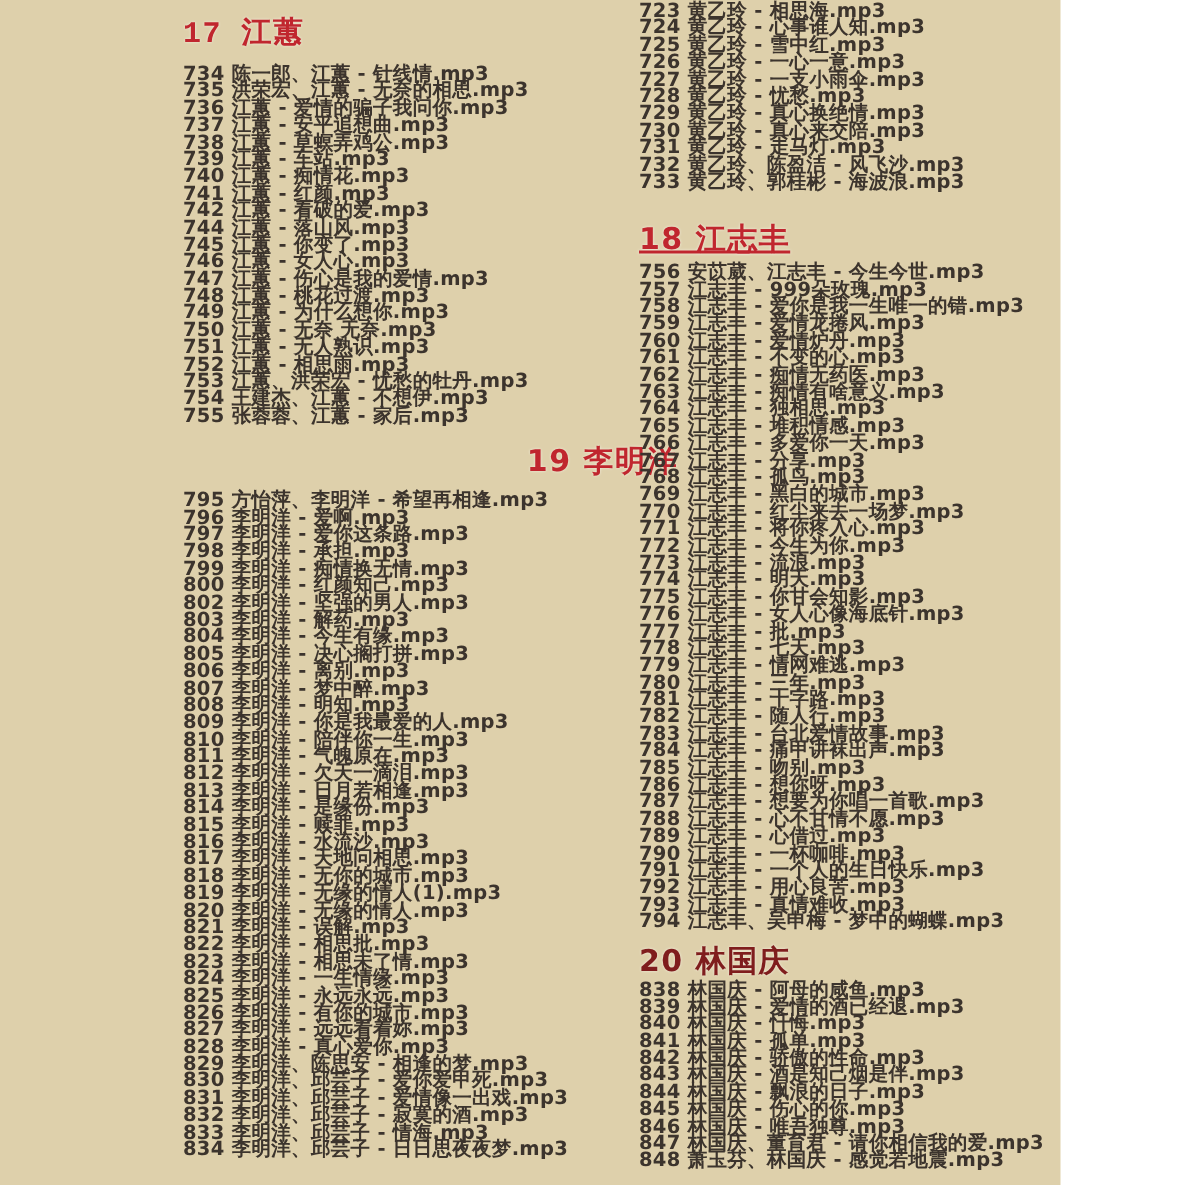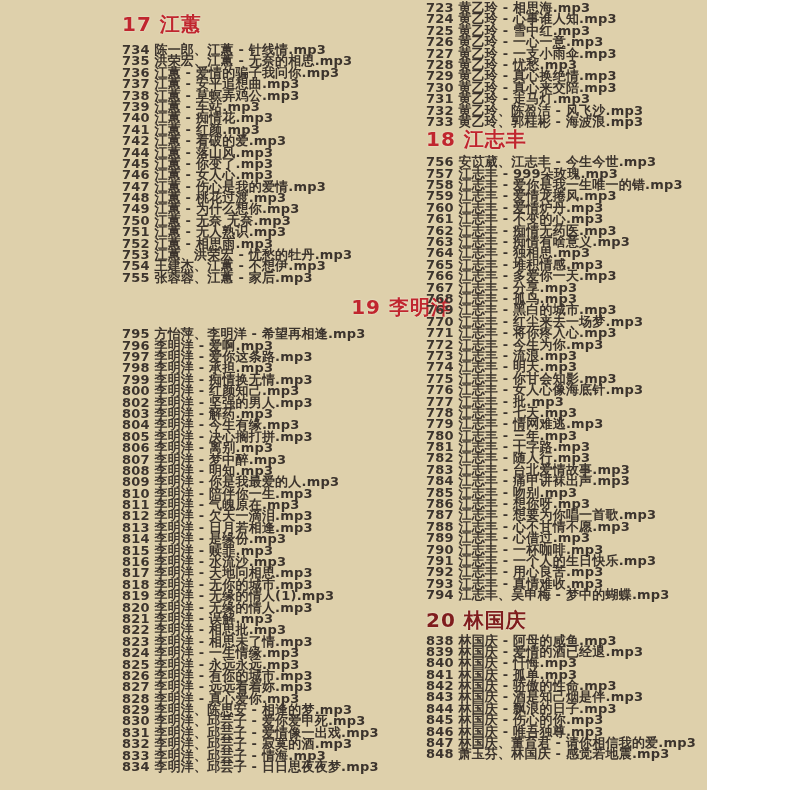--- a/index.html
+++ b/index.html
@@ -25,23 +25,23 @@
   .section-header{
     font-size:20px;
     font-weight:bold;
     line-height:24px;
     color:#c0262e;
     letter-spacing:1px;
     white-space:nowrap;
     text-shadow:0 0 2px rgba(255,255,255,0.65);
   }
   
-  .col-left .section-header.h-first{margin-bottom:8px;}
+  .col-left .section-header.h-first{margin-bottom:8px;font-family:Liberation Mono, monospace;}
   .col-left .section-header.h-later{margin-top:12px;margin-bottom:9px;text-align:right;}
-  .col-right .section-header.h-first{margin-bottom:5px;}
+  .col-right .section-header.h-first{margin-top:20px;margin-bottom:5px;text-decoration:underline;}
   .col-right .section-header.h-later{margin-top:7px;margin-bottom:3px;}
   .track-list{
     font-size:13px;
     font-weight:bold;
     line-height:11.4px;
     letter-spacing:0.2px;
   }
   .track-row{
     white-space:nowrap;
     height:11.4px;

